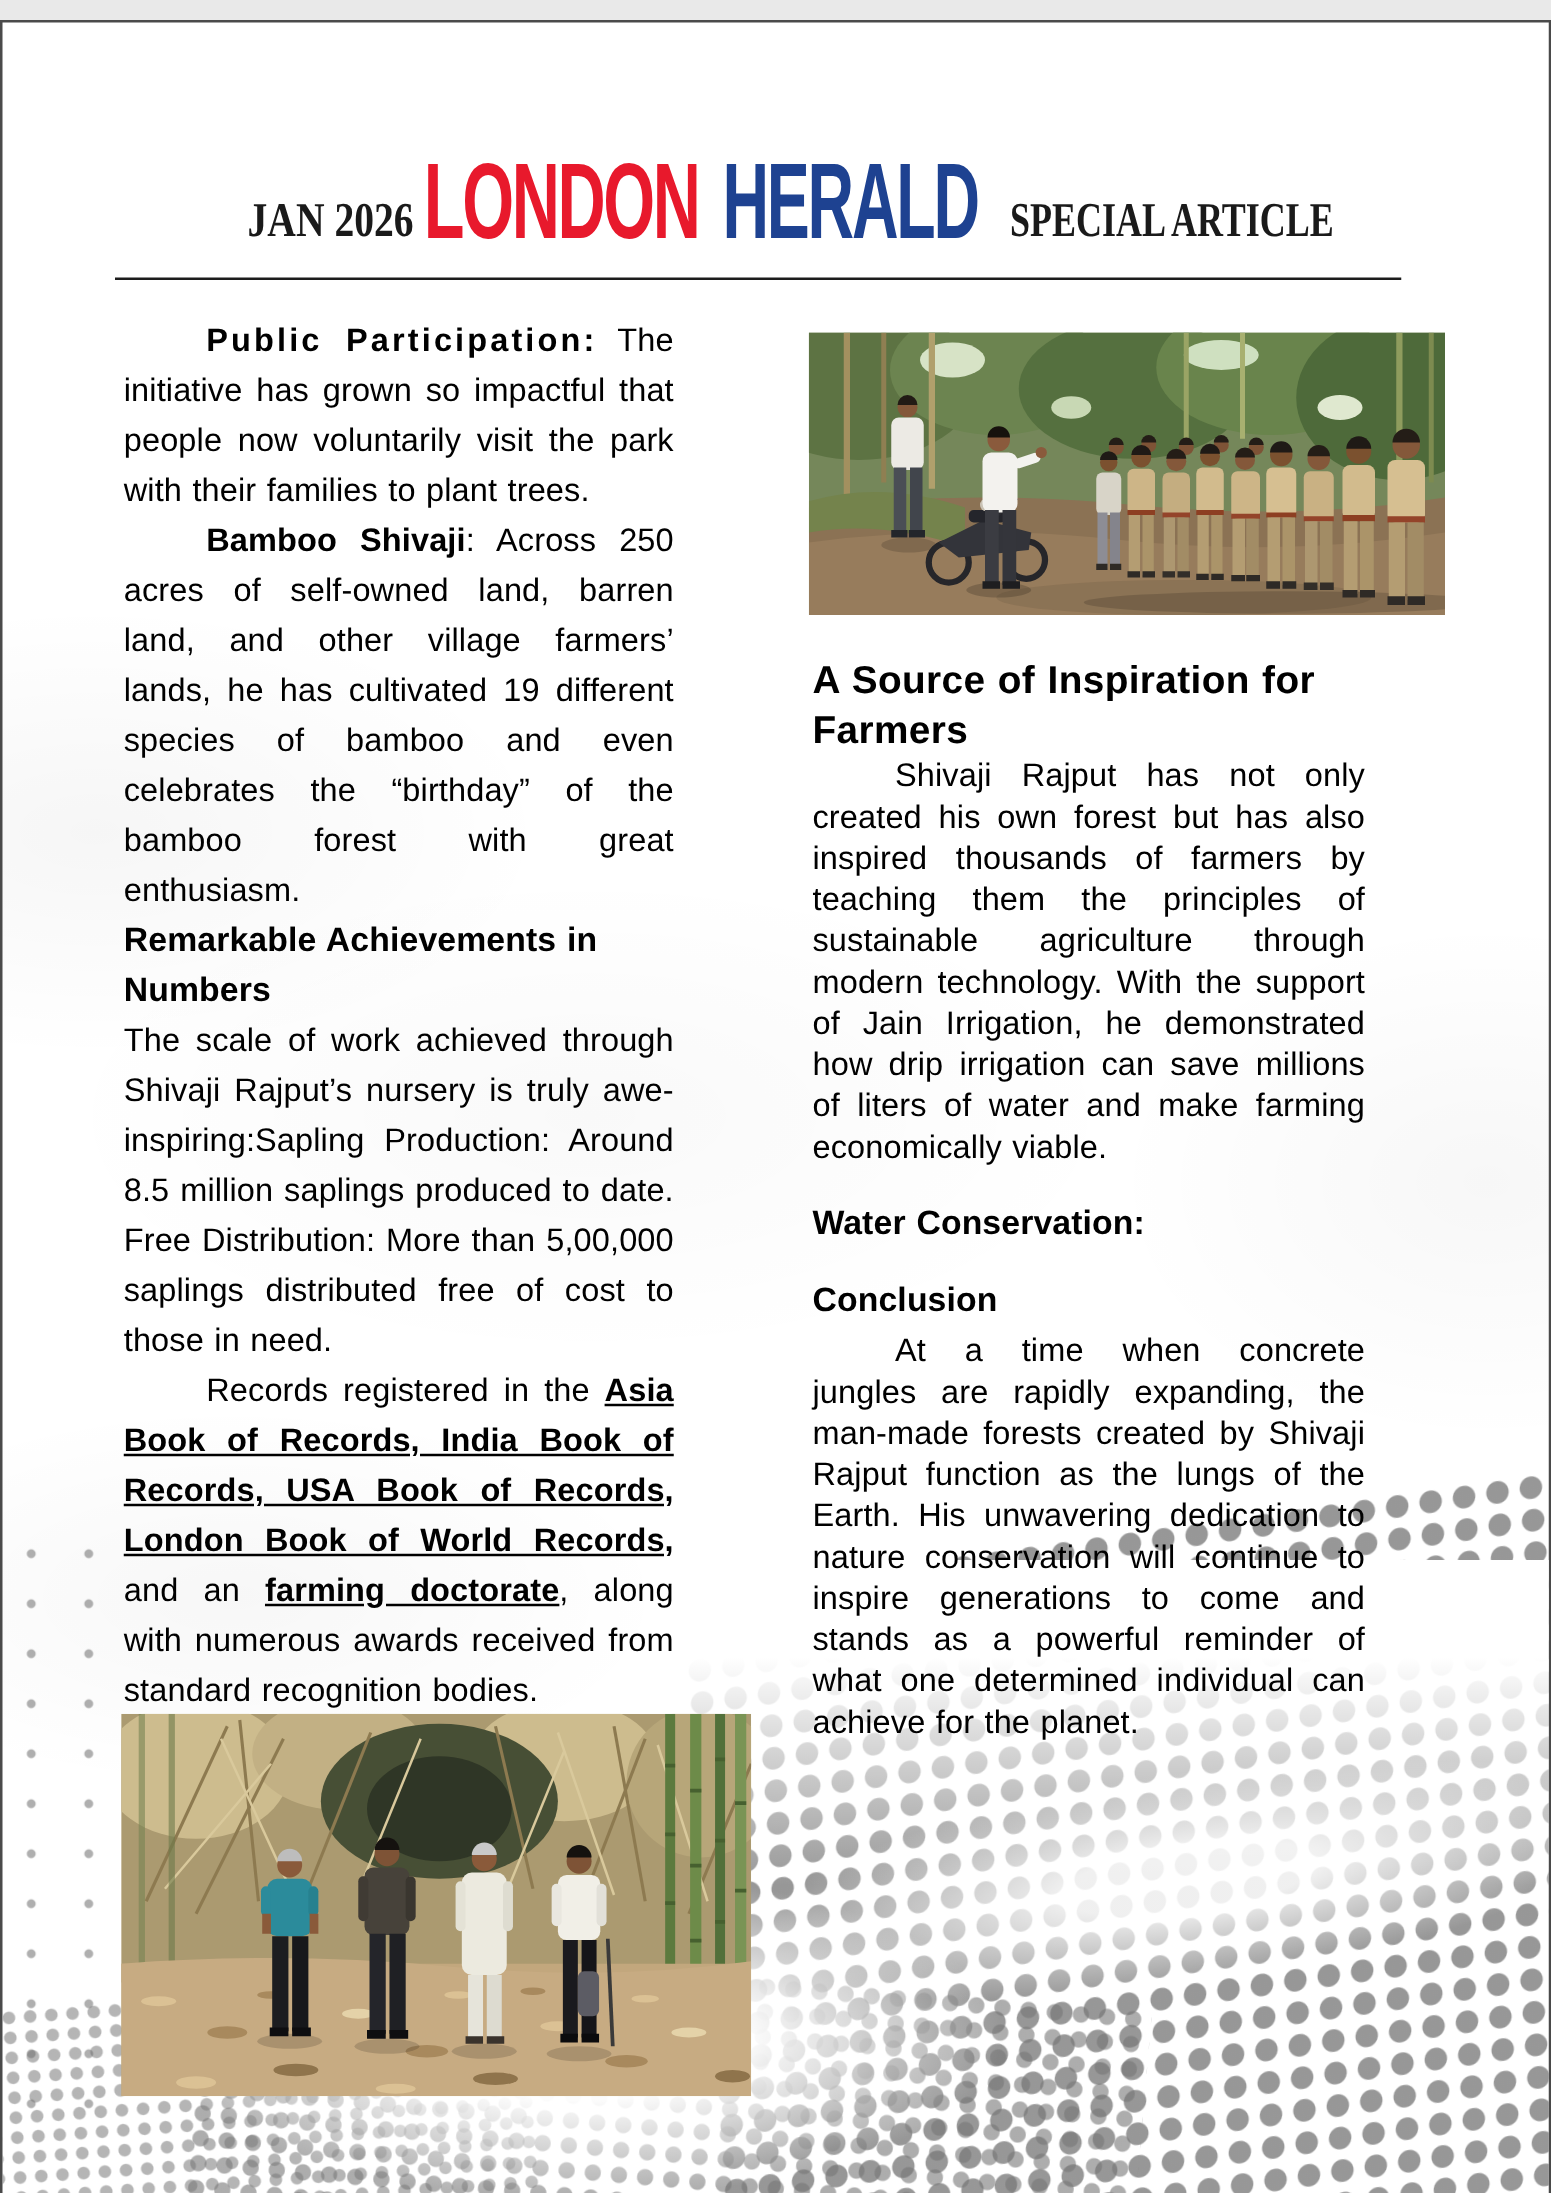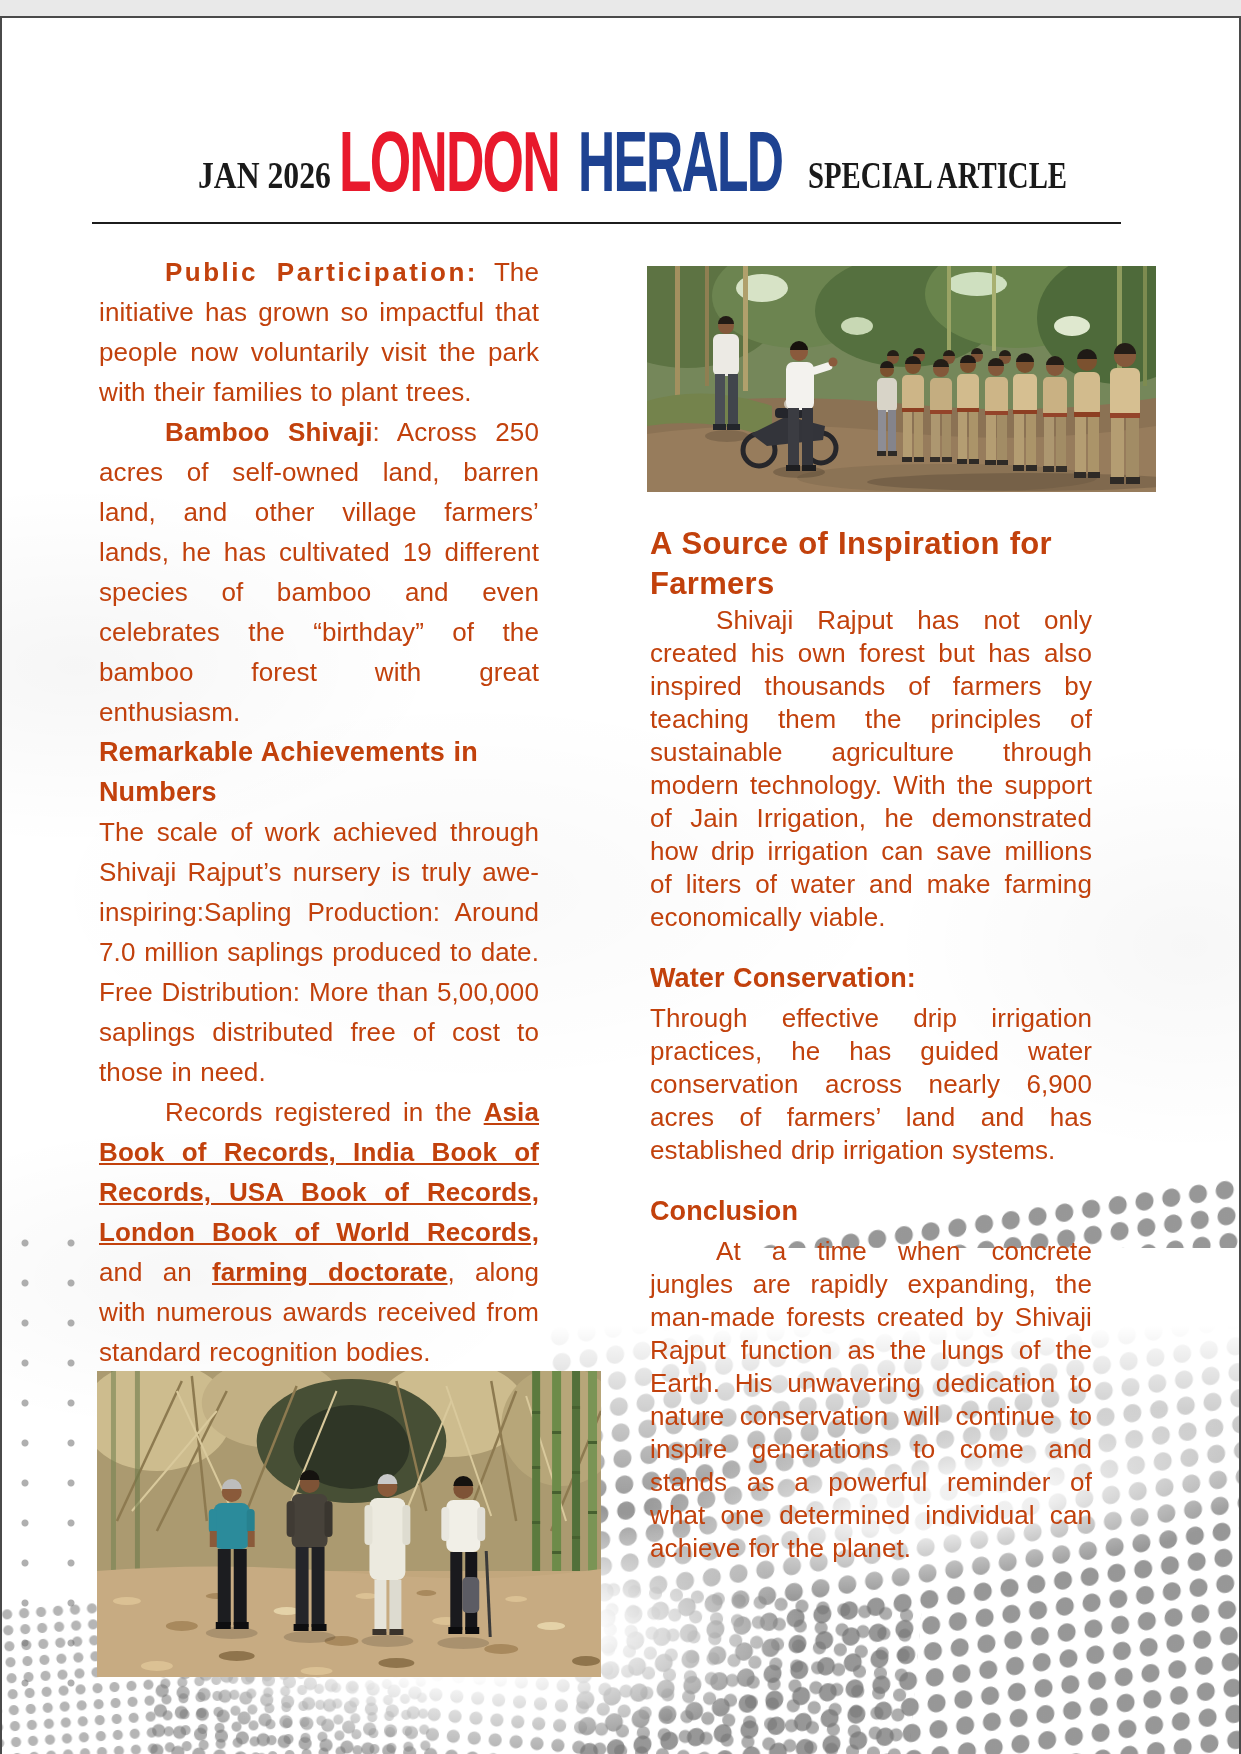--- a/index.html
+++ b/index.html
@@ -54,21 +54,21 @@
     border-top:2px solid #1c1c1c;
   }
 
   
   .col{
     position:absolute;
     text-align:justify;
     font-size:26px;
     word-spacing:1px;
     letter-spacing:0.1px;
-    color:#c2410c;
+    color:#000000;
   }
   .col p{margin:0;}
   .left-col{left:97px;top:234px;width:440px;line-height:40px;}
   .right-col{left:648px;top:506px;width:442px;line-height:33px;}
   .indent{text-indent:66px;}
   .lead-bold{font-weight:700;}
   .lead-spaced{font-weight:700;letter-spacing:2.5px;}
   b{font-weight:700;text-decoration:underline;}
 
   .sub-heading{
@@ -445,26 +445,25 @@
         <rect x="352" y="256" width="14" height="7" fill="#0b0b0d"></rect>
         <rect x="369" y="256" width="14" height="7" fill="#0b0b0d"></rect>
       </g>
     </svg>
   </figure>
 
   <div class="col left-col">
     <p class="indent"><span class="lead-spaced">Public Participation:</span><span> The initiative has grown so impactful that people now voluntarily visit the park with their families to plant trees.</span></p>
     <p class="indent"><span class="lead-bold">Bamboo Shivaji</span><span>: Across 250 acres of self-owned land, barren land, and other village farmers’ lands, he has cultivated 19 different species of bamboo and even celebrates the “birthday” of the bamboo forest with great enthusiasm.</span></p>
     <p class="sub-heading">Remarkable Achievements in Numbers</p>
-    <p>The scale of work achieved through Shivaji Rajput’s nursery is truly awe-inspiring:Sapling Production: Around 7.0 million saplings produced to date. Free Distribution: More than 5,00,000 saplings distributed free of cost to those in need.</p>
+    <p>The scale of work achieved through Shivaji Rajput’s nursery is truly awe-inspiring:Sapling Production: Around 8.5 million saplings produced to date. Free Distribution: More than 5,00,000 saplings distributed free of cost to those in need.</p>
     <p class="indent"><span>Records registered in the </span><b>Asia Book of Records, India Book of Records, USA Book of Records, London Book of World Records,</b><span> and an </span><b>farming doctorate</b><span>, along with numerous awards received from standard recognition bodies.</span></p>
   </div>
 
   <div class="col right-col">
     <p class="big-heading">A Source of Inspiration for Farmers</p>
     <p class="indent">Shivaji Rajput has not only created his own forest but has also inspired thousands of farmers by teaching them the principles of sustainable agriculture through modern technology. With the support of Jain Irrigation, he demonstrated how drip irrigation can save millions of liters of water and make farming economically viable.</p>
     <p class="sub-heading">Water Conservation:</p>
-    <p>Through effective drip irrigation practices, he has guided water conservation across nearly 6,900 acres of farmers’ land and has established drip irrigation systems.</p>
     <p class="sub-heading">Conclusion</p>
     <p class="indent">At a time when concrete jungles are rapidly expanding, the man-made forests created by Shivaji Rajput function as the lungs of the Earth. His unwavering dedication to nature conservation will continue to inspire generations to come and stands as a powerful reminder of what one determined individual can achieve for the planet.</p>
   </div>
 
 </div>
 
 </body></html>

